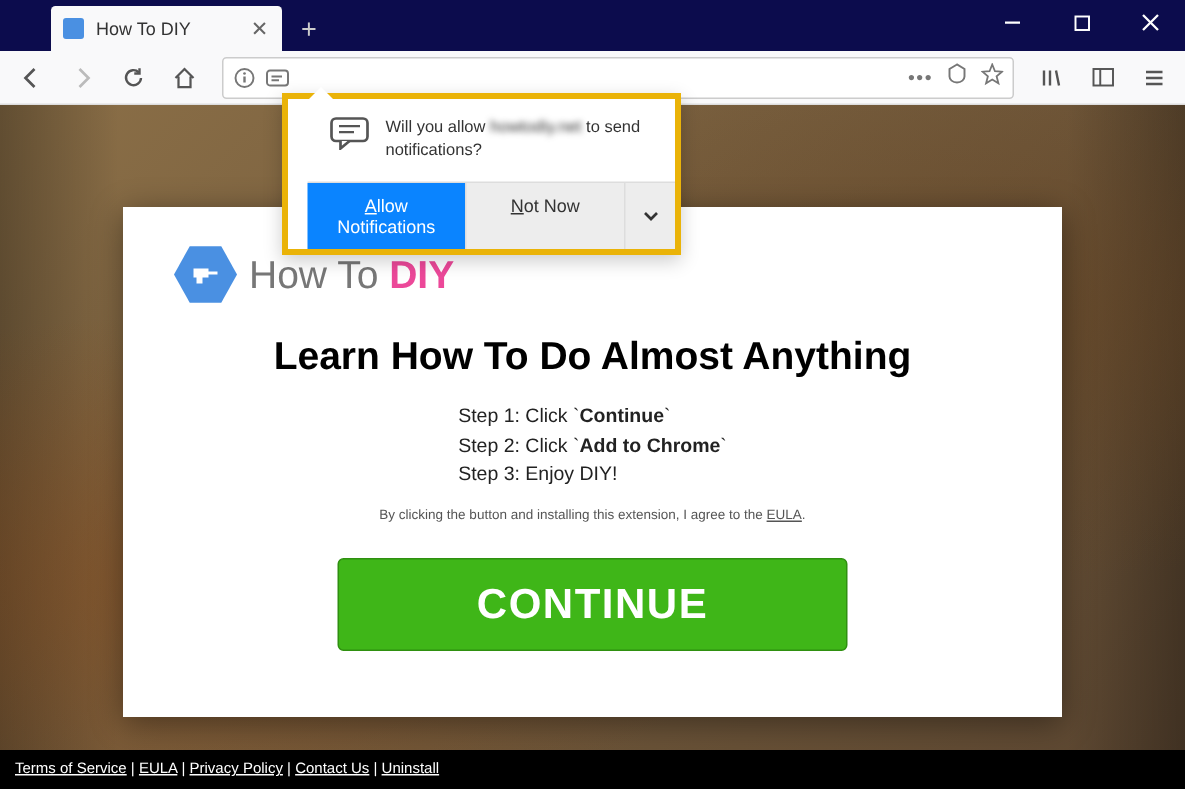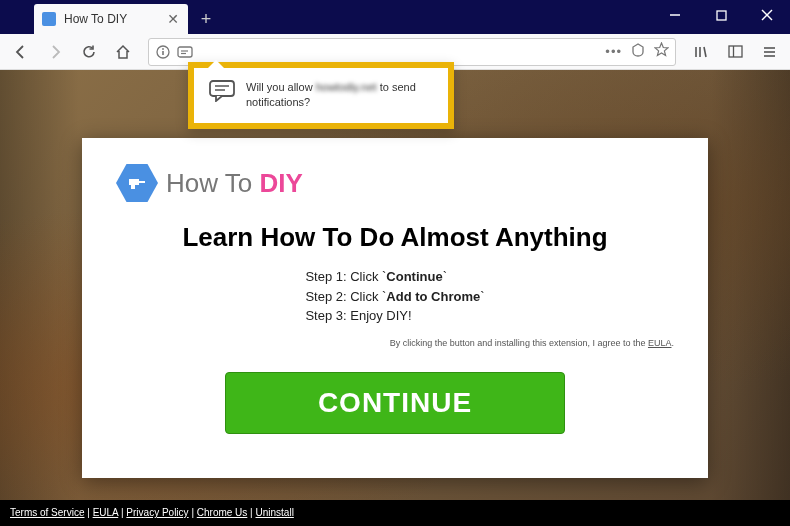--- a/index.html
+++ b/index.html
@@ -17,21 +17,21 @@
 
 
 .toolbar { height: 36px; background: #f9f9fa; display: flex; align-items: center; padding: 0 6px; gap: 4px; border-bottom: 1px solid #ddd; }
 .tool-btn { width: 30px; height: 30px; display: flex; align-items: center; justify-content: center; color: #555; border-radius: 3px; cursor: pointer; }
 .tool-btn.disabled { color: #bbb; }
 .url-bar { flex: 1; height: 28px; border: 1px solid #ccc; border-radius: 3px; background: #fff; display: flex; align-items: center; padding: 0 6px; margin: 0 6px; gap: 6px; position: relative; }
 .url-icon { width: 16px; height: 16px; display: flex; align-items: center; justify-content: center; color: #777; }
 .url-right { margin-left: auto; display: flex; align-items: center; gap: 8px; }
 
 
-.notif { position: absolute; top: 62px; left: 188px; width: 266px; background: #fff; border: 6px solid #eab308; box-shadow: 0 4px 12px rgba(0,0,0,0.2); z-index: 10; }
+.notif { position: absolute; top: 62px; left: 188px; width: 266px; background: #fff; border: 4px solid #eab308; box-shadow: 0 4px 12px rgba(0,0,0,0.2); z-index: 10; padding-left: 13px; }
 .notif::before { content: ""; position: absolute; top: -8px; left: 14px; border: 8px solid transparent; border-bottom-color: #fff; border-top: none; }
 .notif-body { padding: 12px 14px; display: flex; gap: 10px; }
 .notif-icon { width: 28px; height: 22px; flex-shrink: 0; }
 .notif-text { font-size: 11px; color: #333; line-height: 1.4; }
 .notif-blur { filter: blur(2px); display: inline-block; }
 .notif-learn { color: #0a84ff; font-size: 11px; margin-top: 4px; display: block; cursor: pointer; }
 .notif-buttons { display: flex; border-top: 1px solid #ddd; }
 .notif-allow { flex: 1; background: #0a84ff; color: #fff; font-size: 12px; padding: 8px; text-align: center; cursor: pointer; }
 .notif-allow .ul { text-decoration: underline; }
 .notif-notnow { flex: 1; background: #ededed; color: #333; font-size: 12px; padding: 8px; text-align: center; cursor: pointer; border-left: 1px solid #ddd; }
@@ -49,21 +49,21 @@
 
 .modal { position: absolute; top: 68px; left: 82px; right: 82px; height: 340px; background: #fff; box-shadow: 0 4px 20px rgba(0,0,0,0.4); padding: 24px 34px; }
 .logo-row { display: flex; align-items: center; gap: 8px; }
 .logo-hex { width: 42px; height: 42px; background: #4a90e2; position: relative; clip-path: polygon(25% 5%, 75% 5%, 100% 50%, 75% 95%, 25% 95%, 0% 50%); display: flex; align-items: center; justify-content: center; color: #fff; font-size: 20px; }
 .logo-text { font-size: 26px; font-weight: 400; color: #777; }
 .logo-text .diy { color: #ec4899; font-weight: 700; }
 
 .headline { text-align: center; font-size: 26px; font-weight: 700; color: #000; margin-top: 18px; }
 .steps { margin: 14px auto 0; width: fit-content; font-size: 13px; color: #222; line-height: 1.5; }
 .steps b { font-weight: 700; }
-.disclaimer { text-align: right; font-size: 9px; color: #555; margin-top: 12px; }
+.disclaimer { text-align: center; font-size: 9px; color: #555; margin-top: 12px; }
 .disclaimer .eula { text-decoration: underline; }
 
 .continue-btn { display: block; margin: 24px auto 0; width: 340px; height: 62px; background: #3fb618; border: 1px solid #2f9010; border-radius: 4px; color: #fff; font-size: 28px; font-weight: 700; letter-spacing: 1px; cursor: pointer; }
 
 .footer { position: absolute; bottom: 0; left: 0; right: 0; background: #000; color: #fff; font-size: 10px; padding: 6px 10px; line-height: 1.4; }
 .footer a { color: #fff; text-decoration: underline; }
 </style>
 </head>
 <body>
 
@@ -172,20 +172,29 @@
           <line x1="7" y1="6" x2="21" y2="6" stroke="#555" stroke-width="1.5"></line>
           <line x1="7" y1="10" x2="17" y2="10" stroke="#555" stroke-width="1.5"></line>
         </svg>
     </div>
     <div>
       <div class="notif-text">
         <span>Will you allow </span><span class="notif-blur">howtodiy.net</span><span> to send notifications?</span>
       </div>
     </div>
   </div>
+  <div class="notif-buttons">
+    <div class="notif-allow"><span class="ul">A</span><span>llow Notifications</span></div>
+    <div class="notif-notnow"><span class="ul">N</span><span>ot Now</span></div>
+    <div class="notif-drop">
+        <svg width="12" height="12">
+          <path d="M2 4 L6 8 L10 4" fill="none" stroke="#333" stroke-width="1.8"></path>
+        </svg>
+      </div>
+  </div>
 </div>
 
 <div class="page">
   <div class="wood-overlay"></div>
   <div class="watermark">pcrisk.com</div>
 
   <div class="modal">
     <div class="logo-row">
       <div class="logo-hex">
         <svg width="24" height="24" viewBox="0 0 24 24">
@@ -199,16 +208,16 @@
       <div><span>Step 1: Click `</span><b>Continue</b><span>`</span></div>
       <div><span>Step 2: Click `</span><b>Add to Chrome</b><span>`</span></div>
       <div>Step 3: Enjoy DIY!</div>
     </div>
     <div class="disclaimer"><span>By clicking the button and installing this extension, I agree to the </span><span class="eula">EULA</span><span>.</span></div>
     <button class="continue-btn">CONTINUE</button>
   </div>
 
   <div class="footer">
     <div>
-      <a>Terms of Service</a><span> | </span><a>EULA</a><span> | </span><a>Privacy Policy</a><span> | </span><a>Chrome Us</a><span> | </span><a>Uninstall</a>
+      <a>Terms of Service</a><span> | </span><a>EULA</a><span> | </span><a>Privacy Policy</a><span> | </span><a>Contact Us</a><span> | </span><a>Uninstall</a>
     </div>
   </div>
 </div>
 
 </body></html>

